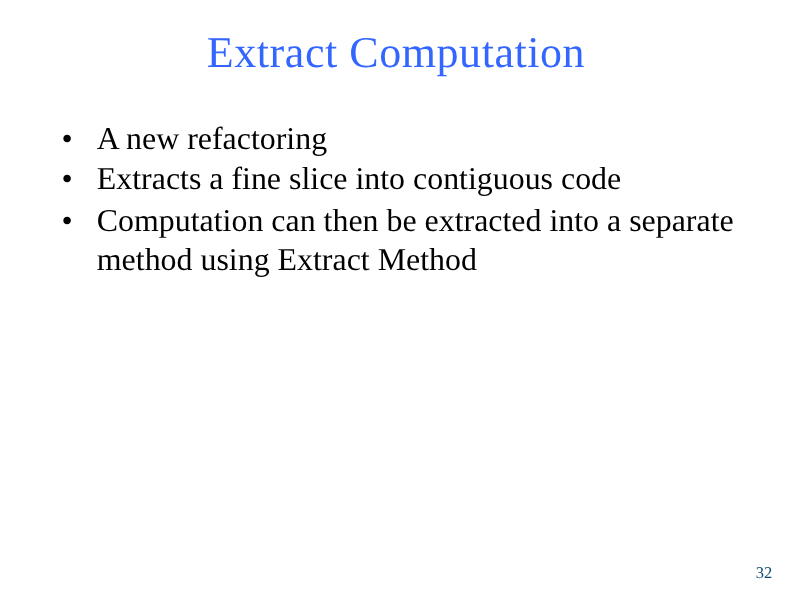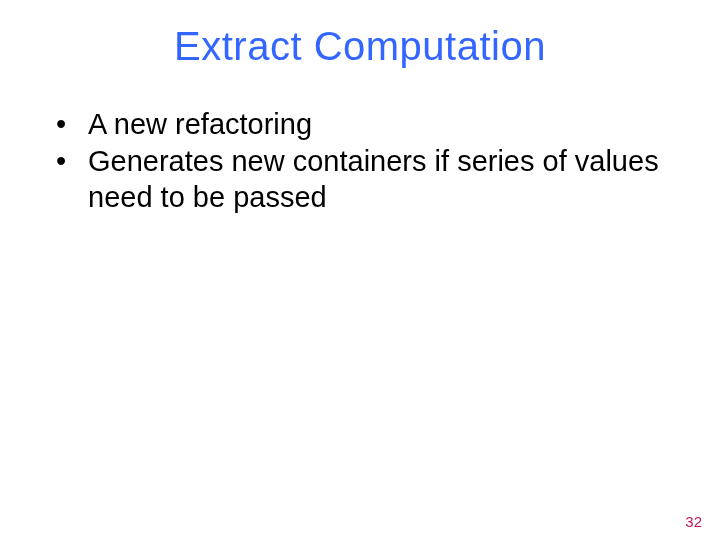--- a/index.html
+++ b/index.html
@@ -1,15 +1,15 @@
 <!DOCTYPE html>
 <html><head>
   <meta charset="utf-8">
   <style>
-    * { margin: 0; padding: 0; box-sizing: border-box; }
+    * { margin: 0; padding: 0; box-sizing: border-box; font-family: Liberation Serif, serif; }
     html, body { width: 720px; height: 540px; overflow: hidden; }
     body {
       font-family: Arial, Helvetica, sans-serif;
       background: #fff;
       color: #000;
       position: relative;
     }
     .slide {
       width: 720px;
       height: 540px;
@@ -42,26 +42,27 @@
       left: 0;
       top: 0;
       font-size: 29px;
       color: #000;
     }
     .page-number {
       position: absolute;
       bottom: 10px;
       right: 18px;
       font-size: 15px;
-      color: #be185d;
+      color: #0c4a6e;
     }
   </style>
 </head>
 <body>
 
 <div class="slide">
   <h1 class="title">Extract Computation</h1>
   <ul class="bullets">
     <li>A new refactoring</li>
-    <li>Generates new containers if series of values need to be passed</li>
+    <li>Extracts a fine slice into contiguous code</li>
+    <li>Computation can then be extracted into a separate method using Extract Method</li>
   </ul>
   <div class="page-number">32</div>
 </div>
 
 </body></html>

